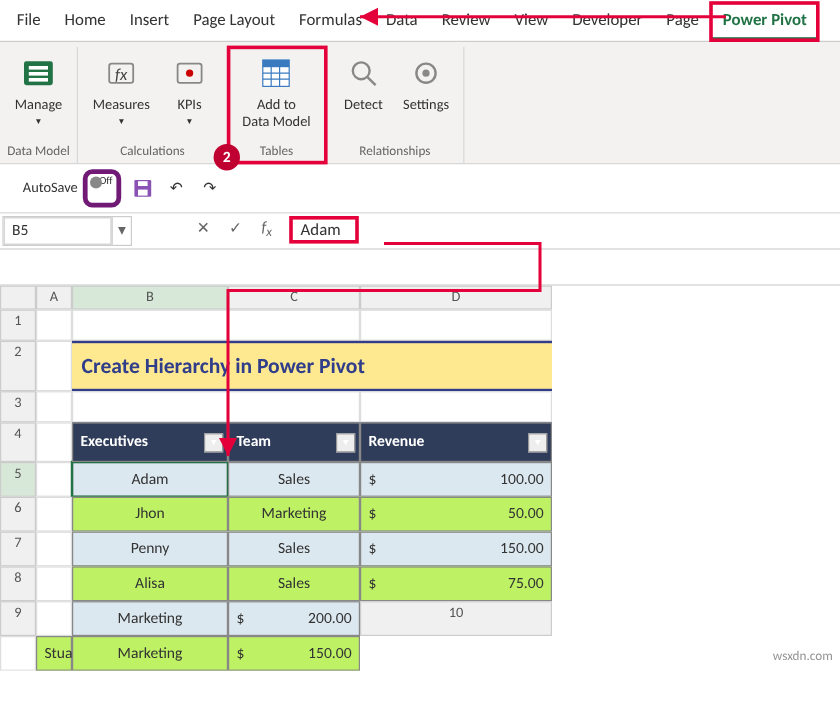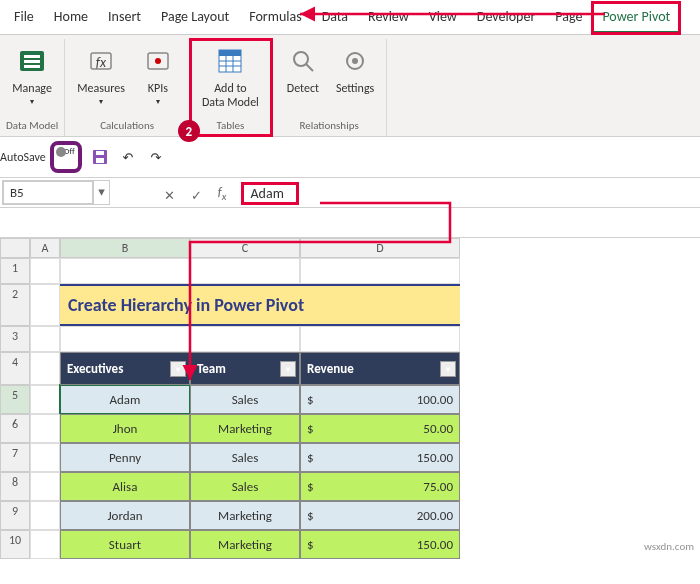--- a/index.html
+++ b/index.html
@@ -1,40 +1,40 @@
 <!DOCTYPE html>
 <html><head>
   <meta charset="utf-8">
   <style>
     * { box-sizing: border-box; margin: 0; padding: 0; }
     body { font-family: 'Segoe UI', Calibri, sans-serif; font-size: 13px; background: #fff; width: 700px; color: #333; }
     
     
     .ribbon-tabs { display: flex; background: #fff; border-bottom: 1px solid #ccc; padding: 2px 4px 0; font-size: 14px; }
     .tab { padding: 6px 10px; cursor: pointer; color: #333; }
-    .tab.active { border-bottom: 3px solid #217346; color: #217346; font-weight: 400; }
+    .tab.active { border-bottom: 3px solid #217346; color: #217346; font-weight: 700; }
     
     
     .ribbon { display: flex; background: #f3f2f1; border-bottom: 1px solid #d0d0d0; padding: 4px 0 0; min-height: 100px; }
     .ribbon-group { display: flex; flex-direction: column; align-items: center; border-right: 1px solid #d8d8d8; padding: 2px 6px; position: relative; }
     .ribbon-group-content { display: flex; flex: 1; align-items: flex-start; gap: 2px; }
     .ribbon-group-label { font-size: 11px; color: #666; text-align: center; padding: 2px 0; margin-top: auto; }
     .ribbon-btn { display: flex; flex-direction: column; align-items: center; justify-content: flex-start; padding: 4px 6px; cursor: pointer; min-width: 50px; text-align: center; line-height: 1.2; font-size: 12px; min-height: 76px; }
     .ribbon-btn .icon { width: 32px; height: 32px; margin-bottom: 4px; display: flex; align-items: center; justify-content: center; }
     .dropdown-ind { display: flex; justify-content: center; font-size: 8px; margin-top: 2px; }
     
     
-    .qat { display: flex; align-items: center; gap: 8px; padding: 4px 0; border-bottom: 1px solid #d0d0d0; background: #fff; }
+    .qat { display: flex; align-items: center; gap: 8px; padding: 4px 19px; border-bottom: 1px solid #d0d0d0; background: #fff; }
     .autosave { display: flex; align-items: center; gap: 4px; font-size: 12px; }
     .toggle { width: 32px; height: 32px; border-radius: 8px; border: 4px solid #701a75; background: #fff; position: relative; text-decoration: underline; }
     .toggle::after { content: ''; width: 10px; height: 10px; border-radius: 50%; background: #888; position: absolute; left: 2px; top: 2px; }
     .qat-icon { width: 20px; height: 20px; display: flex; align-items: center; justify-content: center; cursor: pointer; }
     
     
-    .formula-row { display: flex; align-items: flex-end; border-bottom: 1px solid #d0d0d0; background: #fff; padding: 2px; gap: 4px; }
+    .formula-row { display: flex; align-items: flex-start; border-bottom: 1px solid #d0d0d0; background: #fff; padding: 2px; gap: 4px; }
     .namebox { width: 90px; border: 1px solid #ccc; padding: 3px 6px; font-size: 13px; background: #fff; }
     .namebox-dropdown { width: 16px; text-align: center; color: #666; cursor: pointer; border-left: 1px solid #ccc; padding: 3px; }
     .fx-btn { padding: 2px 6px; color: #666; cursor: pointer; }
     .formula-bar { flex: 1; padding: 3px 6px; font-size: 14px; }
     
     
     .grid { display: grid; grid-template-columns: 30px 30px 130px 110px 160px; border-collapse: collapse; }
     .col-header, .row-header { background: #f0f0f0; border: 1px solid #ccc; text-align: center; padding: 2px; font-size: 12px; color: #555; }
     .row-header { background: #f0f0f0; }
     .corner { background: #f0f0f0; border: 1px solid #ccc; }
@@ -261,21 +261,20 @@
     <div class="tbl-cell odd money"><span class="dollar">$</span><span>150.00</span></div>
 
     <div class="row-header">8</div>
     <div class="cell"></div>
     <div class="tbl-cell">Alisa</div>
     <div class="tbl-cell">Sales</div>
     <div class="tbl-cell money"><span class="dollar">$</span><span>75.00</span></div>
 
     <div class="row-header">9</div>
     <div class="cell"></div>
-    <div class="tbl-cell odd">Jordan</div>
     <div class="tbl-cell odd">Marketing</div>
     <div class="tbl-cell odd money"><span class="dollar">$</span><span>200.00</span></div>
 
     <div class="row-header">10</div>
     <div class="cell"></div>
     <div class="tbl-cell">Stuart</div>
     <div class="tbl-cell">Marketing</div>
     <div class="tbl-cell money"><span class="dollar">$</span><span>150.00</span></div>
   </div>
 

